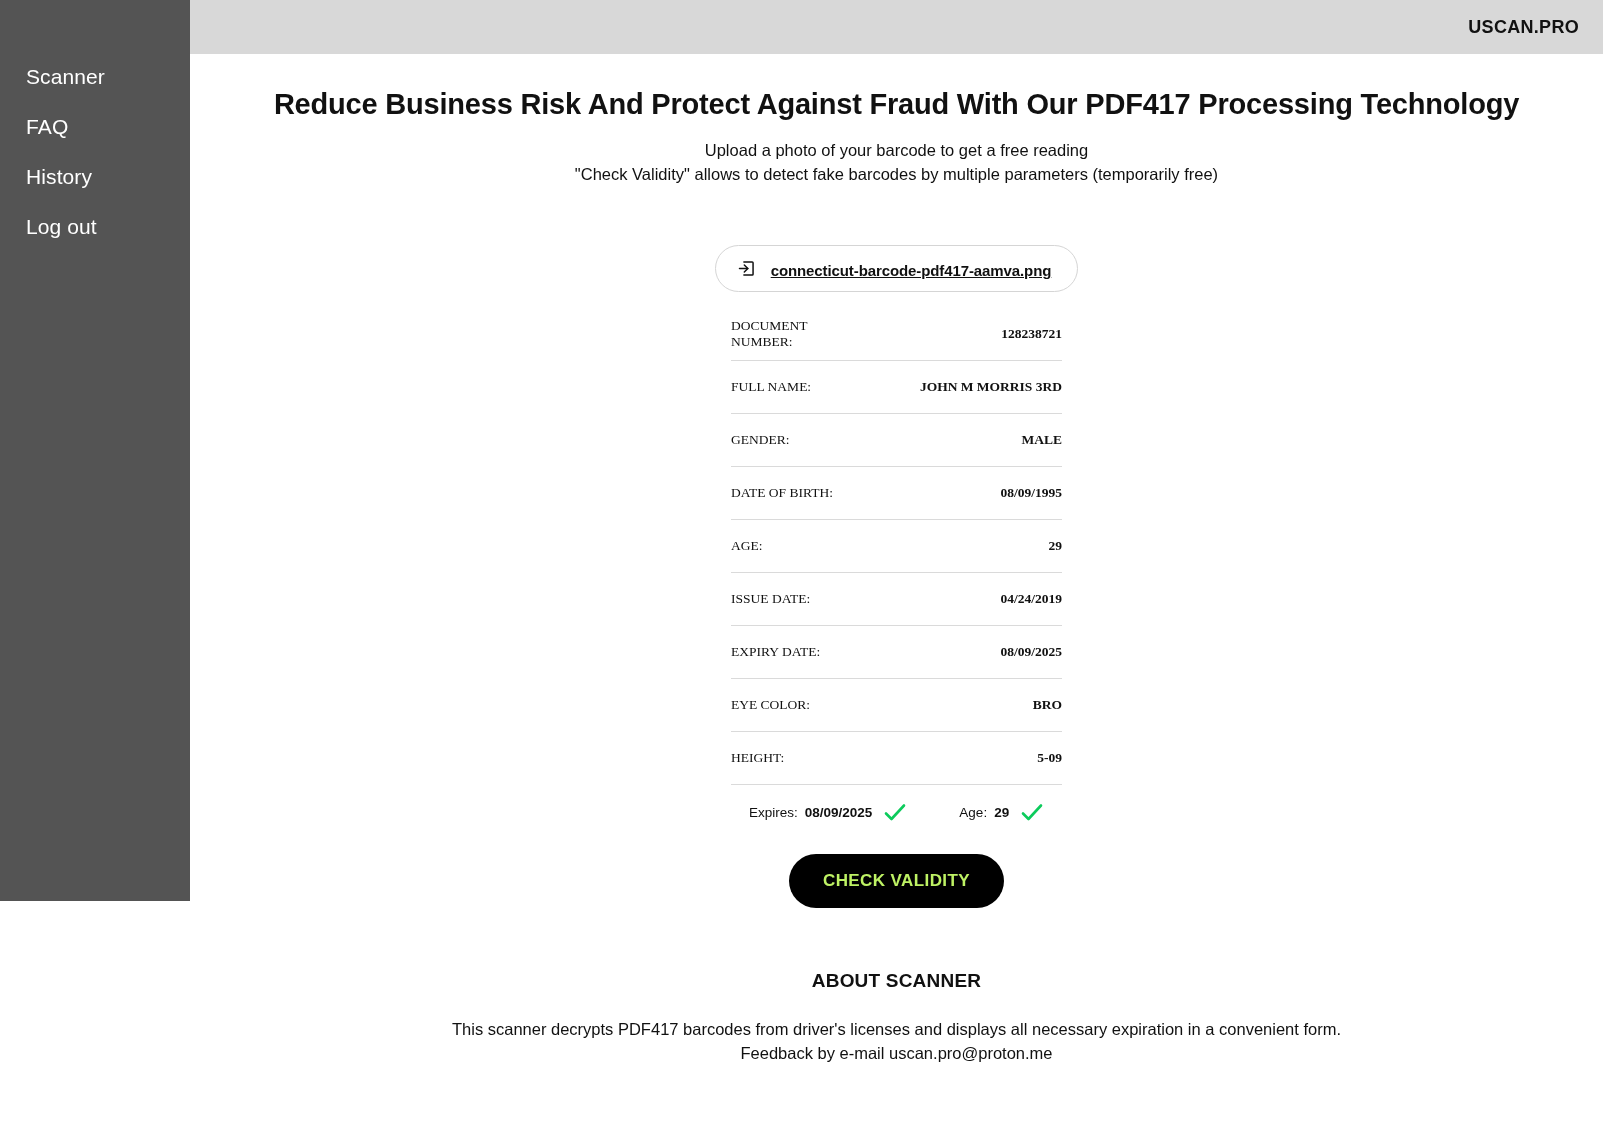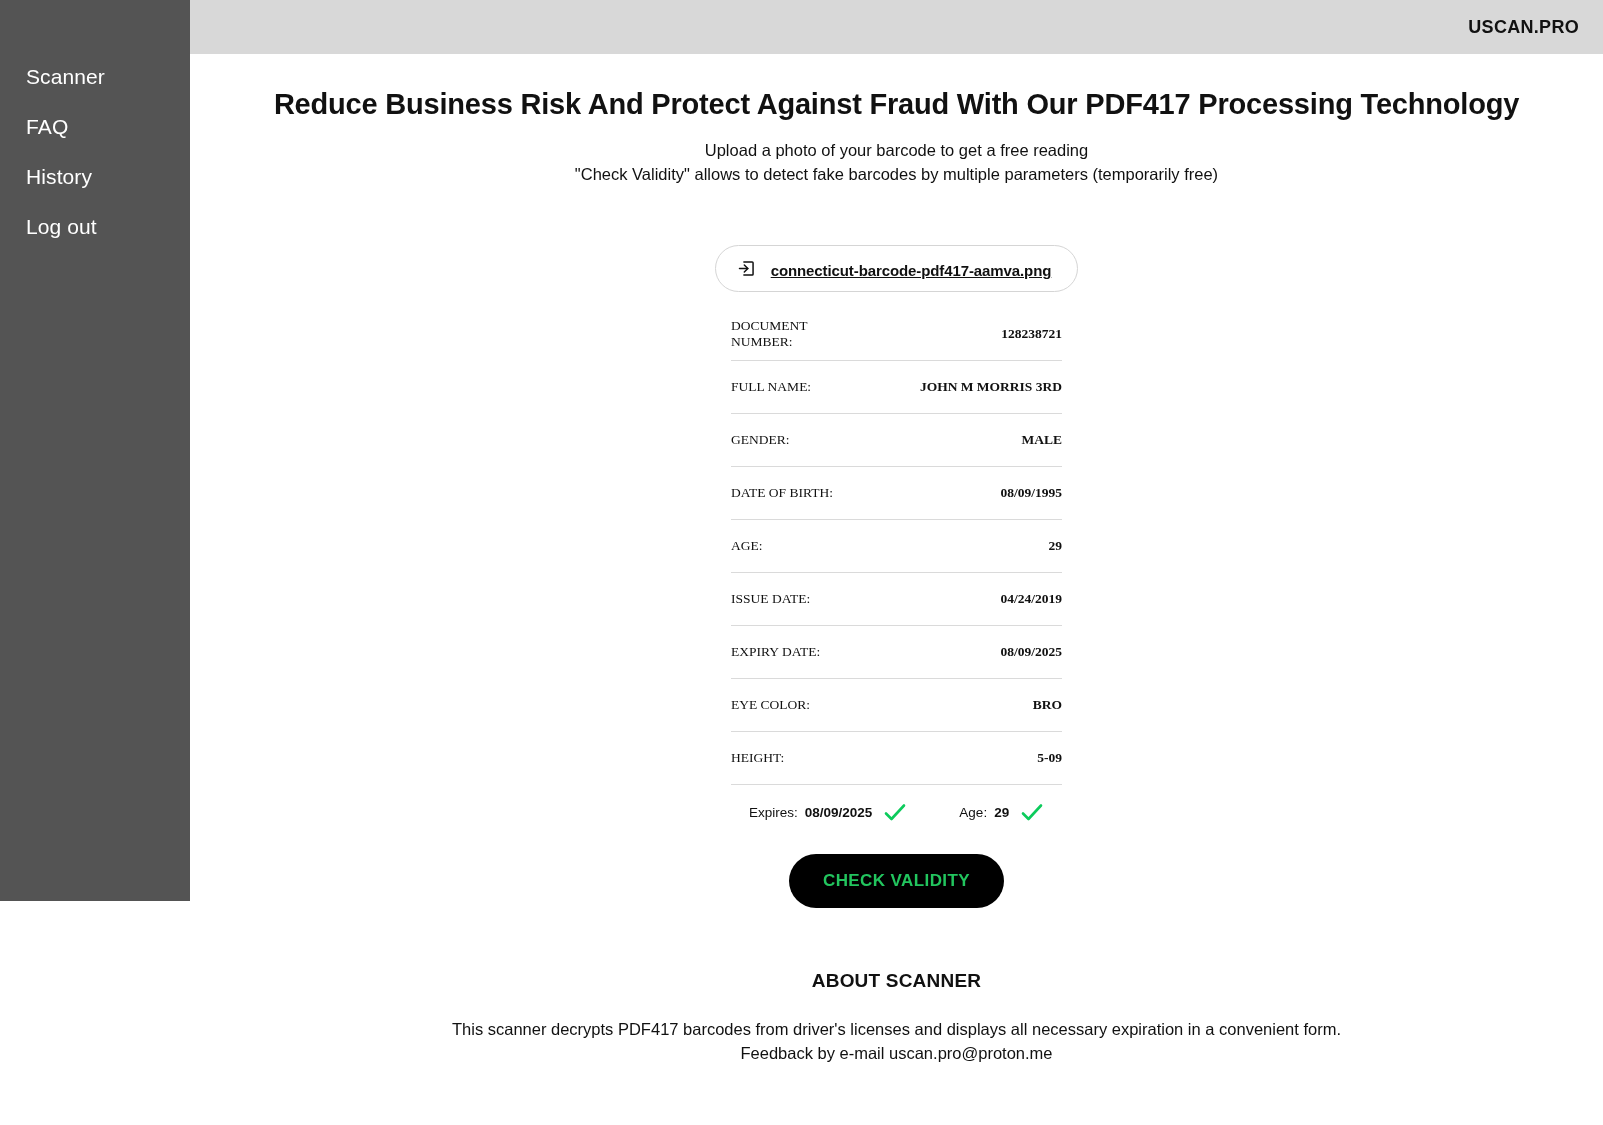--- a/index.html
+++ b/index.html
@@ -164,21 +164,21 @@
     color: #111111;
   }
   .check-group .ck-label { font-weight: normal; margin-left: 18px; }
   .check-group .ck-value { font-weight: bold; }
   .tick { display: inline-flex; margin-left: 4px; }
 
   
   #cta-wrap { margin-top: 32px; }
   #check-validity-btn {
     background: #000000;
-    color: #22c55e;
+    color: #bef264;
     border: none;
     border-radius: 28px;
     font-family: "Liberation Sans", sans-serif;
     font-size: 17px;
     font-weight: bold;
     letter-spacing: 0.4px;
     padding: 17px 34px;
     cursor: pointer;
   }
 

